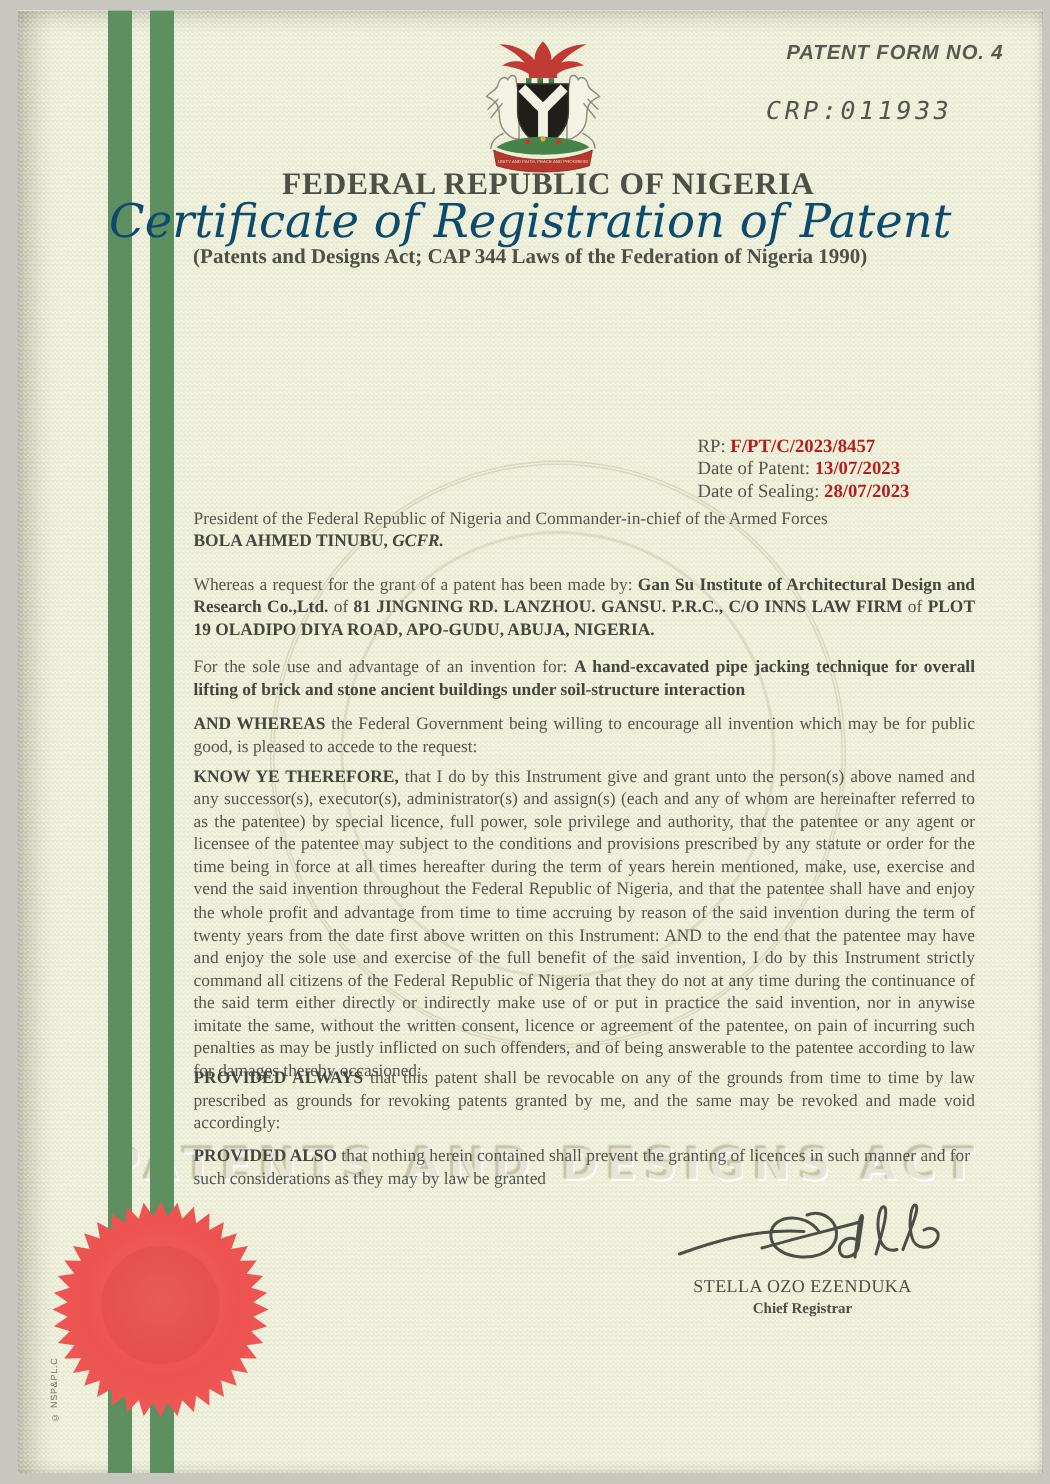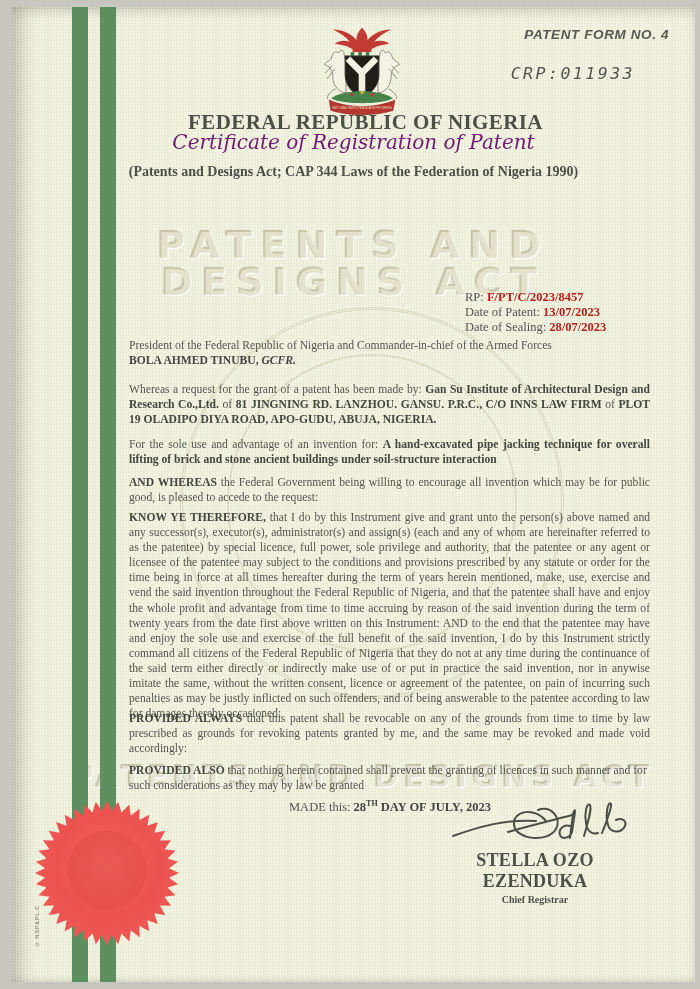--- a/index.html
+++ b/index.html
@@ -22,21 +22,21 @@
         font-size:13.5px;letter-spacing:.6px;color:#565a4f;}
   .serial{position:absolute;top:57px;right:60px;z-index:3;
         font-family:"DejaVu Sans Mono",monospace;font-style:italic;
         font-size:16.5px;letter-spacing:2.5px;color:#51554a;}
 
   .arms{position:absolute;left:302px;top:16px;width:96px;height:94px;z-index:3;}
 
   .country{position:absolute;top:103px;left:12px;width:100%;text-align:center;z-index:3;
         font-weight:bold;font-size:21px;letter-spacing:.4px;color:#4c5045;}
   .script-title{position:absolute;top:123px;left:0;width:100%;text-align:center;z-index:3;
-        font-family:"DejaVu Serif",serif;font-style:italic;font-size:20px;color:#701a75;}
+        font-family:"DejaVu Serif",serif;font-style:italic;font-size:31px;color:#0c4a6e;}
   .subtitle{position:absolute;top:157px;left:0;width:100%;text-align:center;z-index:3;
         font-weight:bold;font-size:14px;color:#4c5045;}
 
   .wm{position:absolute;z-index:1;font-family:"DejaVu Sans",sans-serif;font-weight:bold;
         color:rgba(208,205,170,.55);
         text-shadow:1px 1px 0 rgba(255,255,255,.9), -1px -1px 1px rgba(128,126,94,.40);}
   .wm-mid{top:220px;left:0;width:100%;text-align:center;font-size:38px;letter-spacing:9px;line-height:37px;}
   .wm-bottom{top:752px;left:35px;width:632px;text-align:center;font-size:30px;letter-spacing:5px;
         color:rgba(206,204,170,.45);}
   .emboss-circle{position:absolute;left:168px;top:300px;width:384px;height:392px;border-radius:50%;
@@ -52,38 +52,34 @@
   .para b{color:#43473c;}
   .p1{top:331px;} .p2{top:375px;} .p3{top:430px;} .p4{top:468px;}
   .p5{top:503px;line-height:15.1px;} .p6{top:704px;} .p7{top:756px;text-align:left;}
 
   .made-line{position:absolute;left:277px;top:792px;z-index:3;font-size:12.5px;color:#53564b;}
   .made-line b{color:#43473c;}
   .made-line sup{font-size:8px;vertical-align:super;}
 
   .sig-svg{position:absolute;left:438px;top:783px;width:180px;height:62px;z-index:3;}
   .signer{position:absolute;left:428px;top:843px;width:190px;text-align:center;z-index:3;color:#4c5045;}
-  .signer .name{font-weight:bold;font-size:18px;letter-spacing:.3px;}
+  .signer .name{font-weight:normal;font-size:12px;letter-spacing:.3px;}
   .signer .role{font-weight:bold;font-size:10px;margin-top:2px;}
 
   .seal{position:absolute;left:21px;top:792px;width:148px;height:148px;z-index:4;}
   .corner-note{position:absolute;left:22px;top:898px;z-index:5;
         font-family:"Liberation Sans",sans-serif;font-size:6px;color:#6d7063;
         writing-mode:vertical-rl;transform:rotate(180deg);letter-spacing:.5px;}
 </style>
 </head>
 <body>
 
 <div class="scan">
   <div class="page">
 
-    <div class="wm wm-mid">
-      <div>PATENTS AND</div>
-      <div>DESIGNS ACT</div>
-    </div>
     <div class="wm wm-bottom">PATENTS AND DESIGNS ACT</div>
     <div class="emboss-circle">
       <div class="inner"></div>
     </div>
 
     <div class="stripe s1"></div>
     <div class="stripe s2"></div>
 
     <div class="form-label">PATENT FORM NO. 4</div>
     <div class="serial">CRP:011933</div>
@@ -159,23 +155,20 @@
     </div>
 
     <div class="para p6">
       <b>PROVIDED ALWAYS</b><span> that this patent shall be revocable on any of the grounds from time to time by law prescribed as grounds for revoking patents granted by me, and the same may be revoked and made void accordingly:</span>
     </div>
 
     <div class="para p7">
       <b>PROVIDED ALSO</b><span> that nothing herein contained shall prevent the granting of licences in such manner and for such considerations as they may by law be granted</span>
     </div>
 
-    <div class="made-line">
-      <span>MADE this: </span><b>28</b><sup><b>TH</b></sup><b> DAY OF JULY, 2023</b>
-    </div>
 
     <svg class="sig-svg" viewBox="0 0 180 62" fill="none" stroke="#4b4f44" stroke-width="2" stroke-linecap="round">
       <path d="M3,46 C28,37 55,29 86,31"></path>
       <path d="M96,31 C86,17 62,20 64,35 C66,50 98,53 106,39 C112,28 101,15 88,20"></path>
       <path d="M58,42 C82,35 104,30 122,25"></path>
       <path d="M120,36 c-6,-2 -12,3 -10,9 c2,5 10,3 12,-3 l3,-20 c0,-3 -1,-2 -2,2 l-3,24"></path>
       <path d="M134,46 c4,-14 8,-27 6,-31 c-3,-3 -6,8 -4,18 c1,8 6,12 12,10"></path>
       <path d="M152,43 c6,-16 10,-25 9,-29 c-3,-4 -6,11 -3,21 c2,8 13,9 17,1 c2,-5 -3,-9 -9,-6"></path>
     </svg>
 

